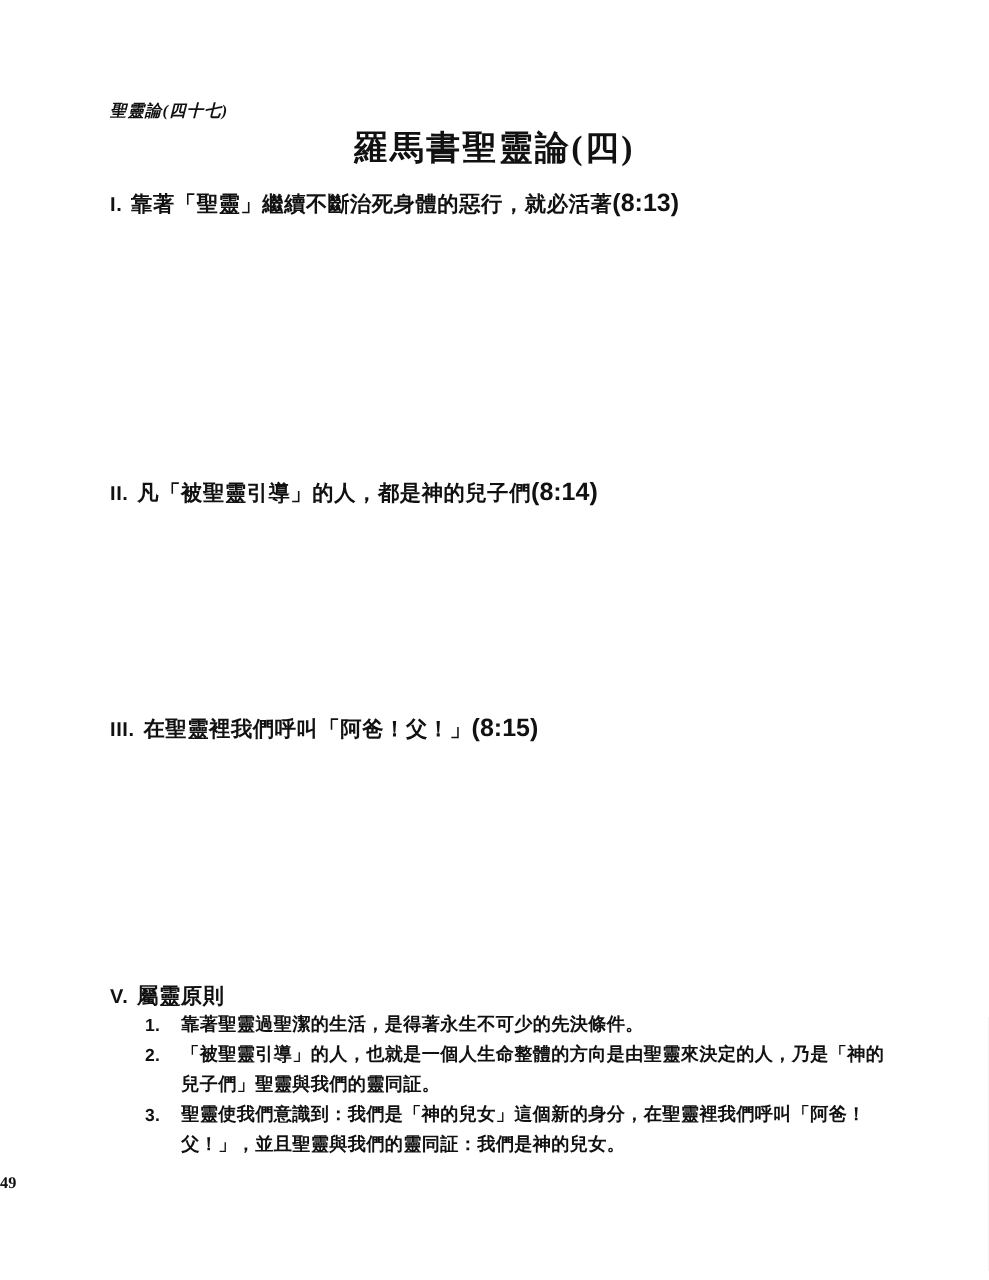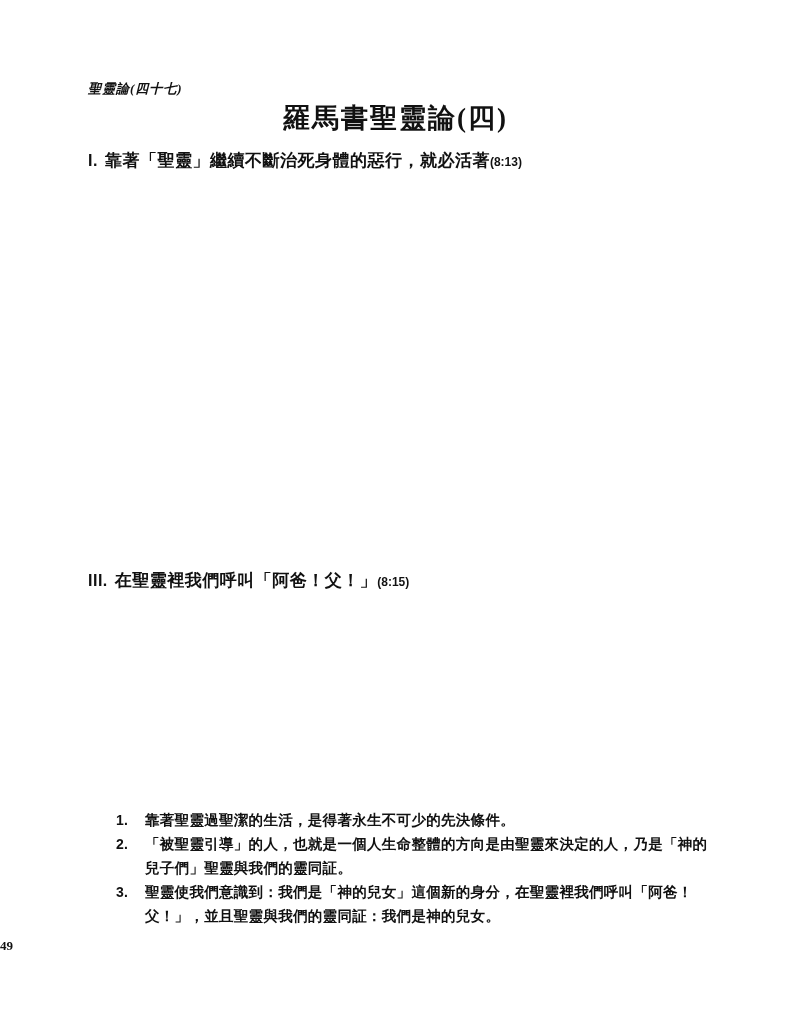--- a/index.html
+++ b/index.html
@@ -47,21 +47,21 @@
   }
   .section .numeral {
     font-family: "Liberation Sans", "DejaVu Sans", sans-serif;
     font-weight: bold;
     font-size: 16px;
     margin-right: 7px;
   }
   .section .ref {
     font-family: "Liberation Sans", "DejaVu Sans", sans-serif;
     font-weight: bold;
-    font-size: 12px;
+    font-size: 20px;
     letter-spacing: 0;
   }
   .sec-1 { top: 149px; }
   .sec-2 { top: 380px; }
   .sec-3 { top: 569px; }
   .sec-4 { top: 700px; }
   .sec-5 { top: 785px; }
   .principles {
     position: absolute;
     left: 116px;
@@ -102,26 +102,32 @@
 <div class="page">
 
   <div class="doc-header">聖靈論(四十七)</div>
 
   <div class="doc-title">羅馬書聖靈論(四)</div>
 
   <div class="section sec-1">
     <span class="numeral">I.</span><span>靠著「聖靈」繼續不斷治死身體的惡行，就必活著</span><span class="ref">(8:13)</span>
   </div>
 
+  <div class="section sec-2">
+    <span class="numeral">II.</span><span>凡「被聖靈引導」的人，都是神的兒子們</span><span class="ref">(8:14)</span>
+  </div>
 
   <div class="section sec-3">
     <span class="numeral">III.</span><span>在聖靈裡我們呼叫「阿爸！父！」</span><span class="ref">(8:15)</span>
   </div>
 
 
+  <div class="section sec-5">
+    <span class="numeral">V.</span><span>屬靈原則</span>
+  </div>
 
   <div class="principles">
     <div class="principle">
       <span class="pnum">1.</span>
       <span class="ptext">靠著聖靈過聖潔的生活，是得著永生不可少的先決條件。</span>
     </div>
     <div class="principle">
       <span class="pnum">2.</span>
       <span class="ptext">「被聖靈引導」的人，也就是一個人生命整體的方向是由聖靈來決定的人，乃是「神的兒子們」聖靈與我們的靈同証。</span>
     </div>

